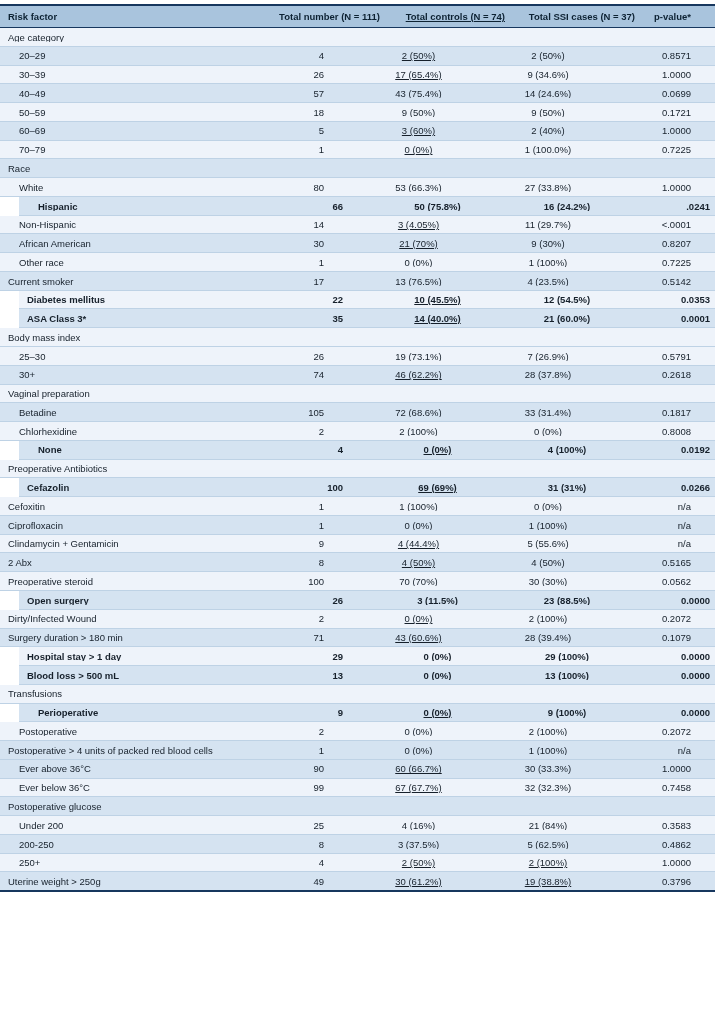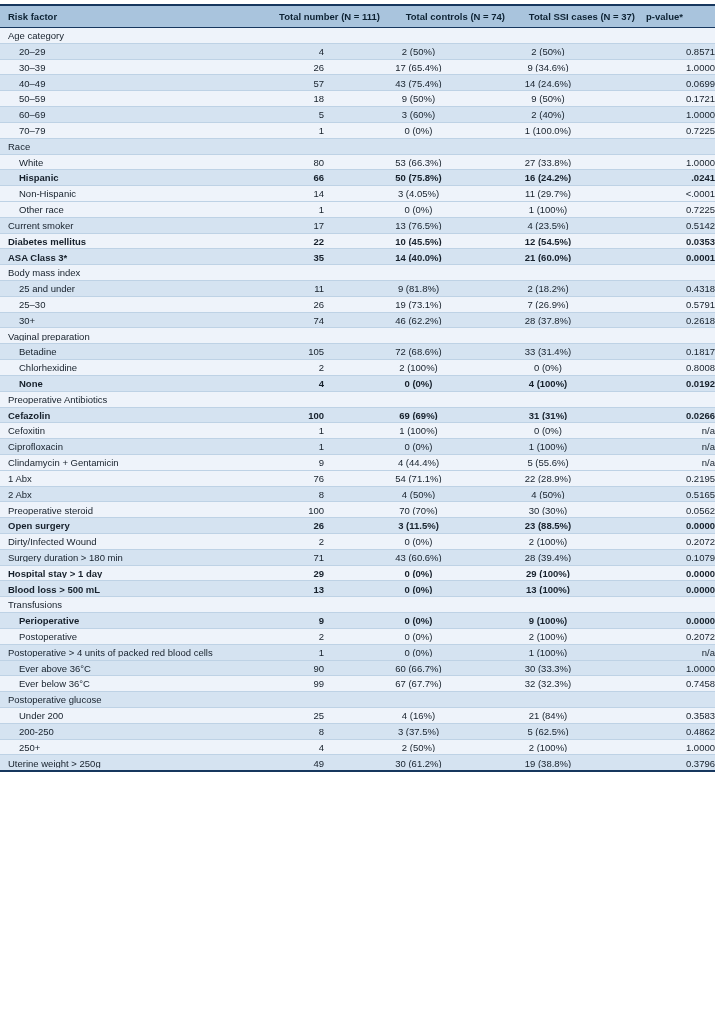--- a/index.html
+++ b/index.html
@@ -6,21 +6,21 @@
   * { box-sizing: border-box; margin: 0; padding: 0; }
   html, body {
     width: 715px; height: 1018px;
     background: #ffffff;
     font-family: "Liberation Sans", sans-serif;
     font-size: 9.5px;
     color: #16202b;
     -webkit-font-smoothing: antialiased;
   }
   .table {
-    width: 715px; height: 768px;
+    width: 715px; height: 888px;
     margin-top: 4px;
     display: flex; flex-direction: column;
     border-top: 2.5px solid #17375e;
     border-bottom: 2.5px solid #17375e;
   }
   .row {
     display: grid;
     grid-template-columns: 255px 125px 125px 130px 80px;
     align-items: center;
   }
@@ -32,30 +32,30 @@
     color: #0d2233;
   }
   #rows { flex: 1 1 auto; display: flex; flex-direction: column; }
   #rows .row {
     flex: 1 1 0;
     background: #eef3fa;
     border-bottom: 1px solid #bed2e5;
   }
   #rows .row.alt { background: #d5e3f1; }
   #rows .row:last-child { border-bottom: none; }
-  #rows .row.bold { font-weight: 700; }
+  #rows .row.bold { font-weight: 700; margin-left: 19px; }
   .cell { white-space: nowrap; overflow: hidden; line-height: 1; padding-top: 1px; }
   .c-label { text-align: left; padding-left: 8px; }
   .c-label.ind { padding-left: 19px; }
   .c-num  { text-align: right;  padding-right: 56px; }
-  .c-ctrl { text-align: center; padding-right: 48px; }
+  .c-ctrl { text-align: center; padding-right: 48px; text-decoration: underline; }
   .c-ssi  { text-align: center; padding-right: 44px; }
-  .c-p    { text-align: right;  }
+  .c-p    { text-align: right;  padding-right: 24px; }
   .header-row .c-num, .header-row .c-ctrl, .header-row .c-ssi { text-align: right; padding-right: 0; }
-  .header-row .c-p { text-align: right; padding-right: 32px; }
+  .header-row .c-p { text-align: right; padding-right: 24px; }
   .u { text-decoration: underline; }
 </style>
 </head>
 <body>
 
 <div class="table">
   <div class="row header-row">
     <div class="cell c-label">Risk factor</div>
     <div class="cell c-num">Total number (N = 111)</div>
     <div class="cell c-ctrl">Total controls (N = 74)</div>
@@ -133,20 +133,27 @@
         <div class="cell c-ssi">16 (24.2%)</div>
         <div class="cell c-p">.0241</div>
       </div>
       <div class="row">
         <div class="cell c-label ind">Non-Hispanic</div>
         <div class="cell c-num">14</div>
         <div class="cell c-ctrl">3 (4.05%)</div>
         <div class="cell c-ssi">11 (29.7%)</div>
         <div class="cell c-p">&lt;.0001</div>
       </div>
+      <div class="row alt">
+        <div class="cell c-label ind">African American</div>
+        <div class="cell c-num">30</div>
+        <div class="cell c-ctrl">21 (70%)</div>
+        <div class="cell c-ssi">9 (30%)</div>
+        <div class="cell c-p">0.8207</div>
+      </div>
       <div class="row">
         <div class="cell c-label ind">Other race</div>
         <div class="cell c-num">1</div>
         <div class="cell c-ctrl">0 (0%)</div>
         <div class="cell c-ssi">1 (100%)</div>
         <div class="cell c-p">0.7225</div>
       </div>
       <div class="row alt">
         <div class="cell c-label">Current smoker</div>
         <div class="cell c-num">17</div>
@@ -168,27 +175,20 @@
         <div class="cell c-ssi">21 (60.0%)</div>
         <div class="cell c-p">0.0001</div>
       </div>
       <div class="row">
         <div class="cell c-label">Body mass index</div>
         <div class="cell c-num"></div>
         <div class="cell c-ctrl"></div>
         <div class="cell c-ssi"></div>
         <div class="cell c-p"></div>
       </div>
-      <div class="row alt">
-        <div class="cell c-label ind">25 and under</div>
-        <div class="cell c-num">11</div>
-        <div class="cell c-ctrl">9 (81.8%)</div>
-        <div class="cell c-ssi">2 (18.2%)</div>
-        <div class="cell c-p">0.4318</div>
-      </div>
       <div class="row">
         <div class="cell c-label ind">25–30</div>
         <div class="cell c-num">26</div>
         <div class="cell c-ctrl">19 (73.1%)</div>
         <div class="cell c-ssi">7 (26.9%)</div>
         <div class="cell c-p">0.5791</div>
       </div>
       <div class="row alt">
         <div class="cell c-label ind">30+</div>
         <div class="cell c-num">74</div>
@@ -252,27 +252,20 @@
         <div class="cell c-ssi">1 (100%)</div>
         <div class="cell c-p">n/a</div>
       </div>
       <div class="row">
         <div class="cell c-label">Clindamycin + Gentamicin</div>
         <div class="cell c-num">9</div>
         <div class="cell c-ctrl">4 (44.4%)</div>
         <div class="cell c-ssi">5 (55.6%)</div>
         <div class="cell c-p">n/a</div>
       </div>
-      <div class="row">
-        <div class="cell c-label">1 Abx</div>
-        <div class="cell c-num">76</div>
-        <div class="cell c-ctrl">54 (71.1%)</div>
-        <div class="cell c-ssi">22 (28.9%)</div>
-        <div class="cell c-p">0.2195</div>
-      </div>
       <div class="row alt">
         <div class="cell c-label">2 Abx</div>
         <div class="cell c-num">8</div>
         <div class="cell c-ctrl">4 (50%)</div>
         <div class="cell c-ssi">4 (50%)</div>
         <div class="cell c-p">0.5165</div>
       </div>
       <div class="row">
         <div class="cell c-label">Preoperative steroid</div>
         <div class="cell c-num">100</div>

